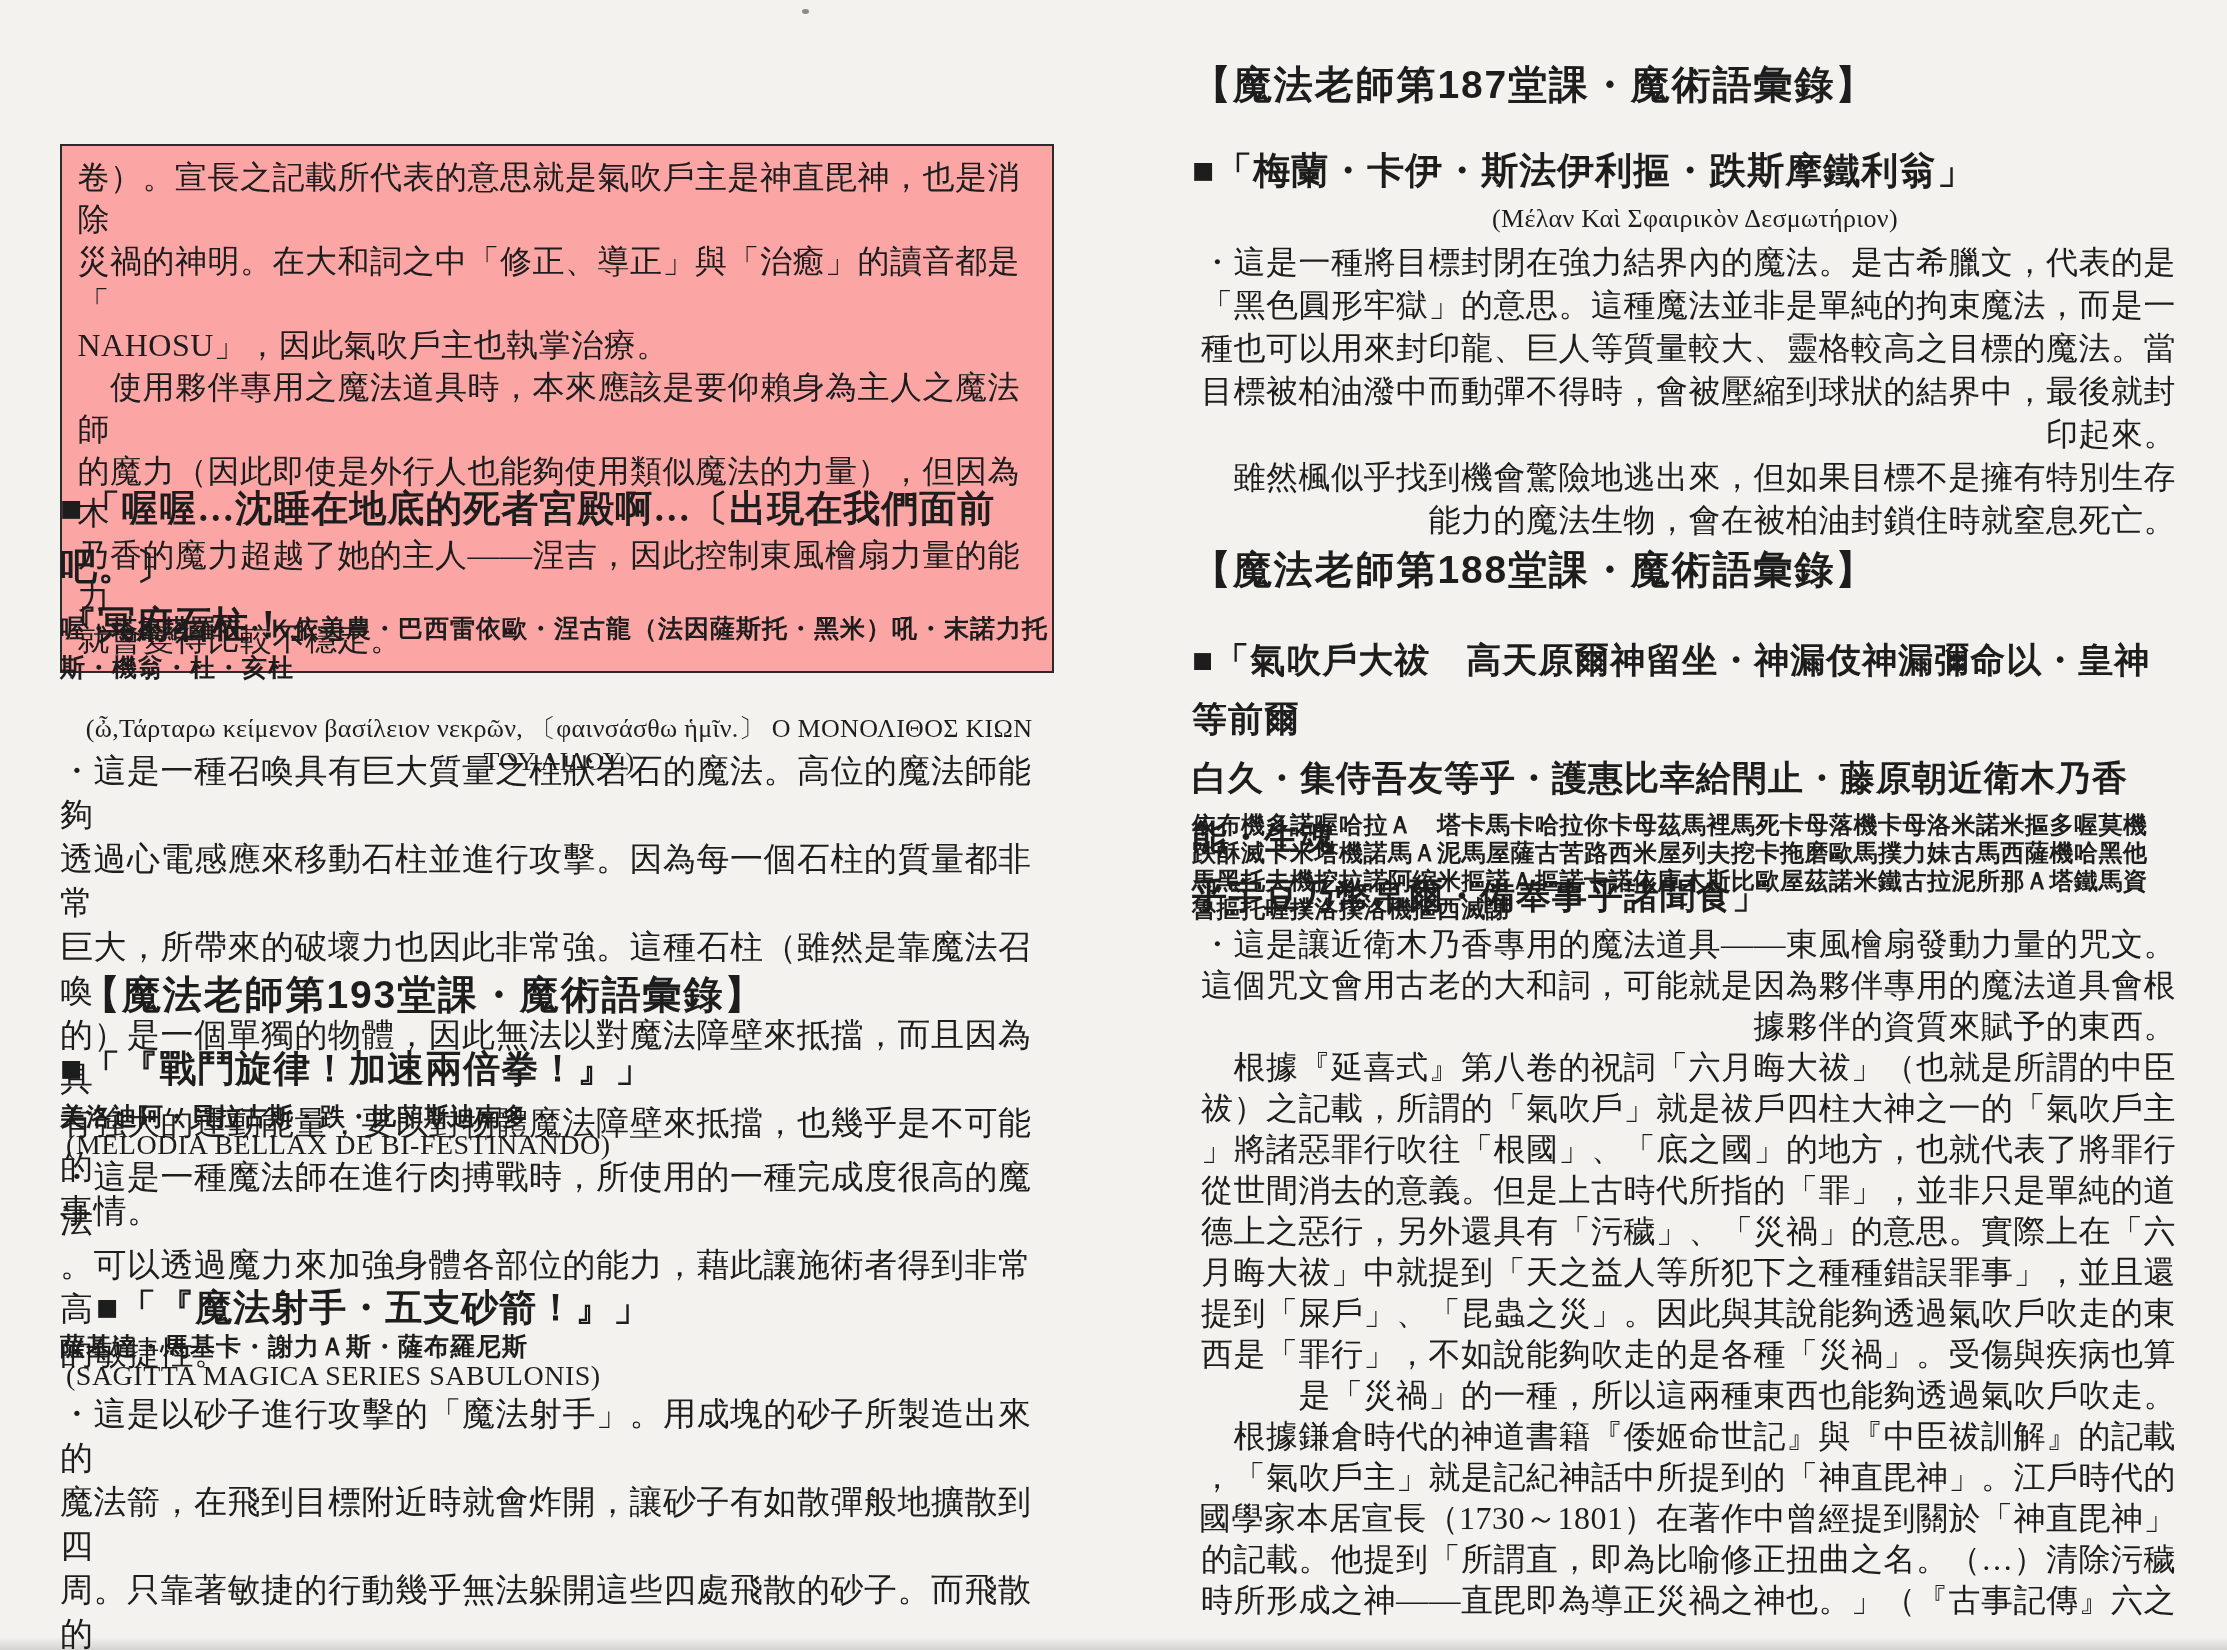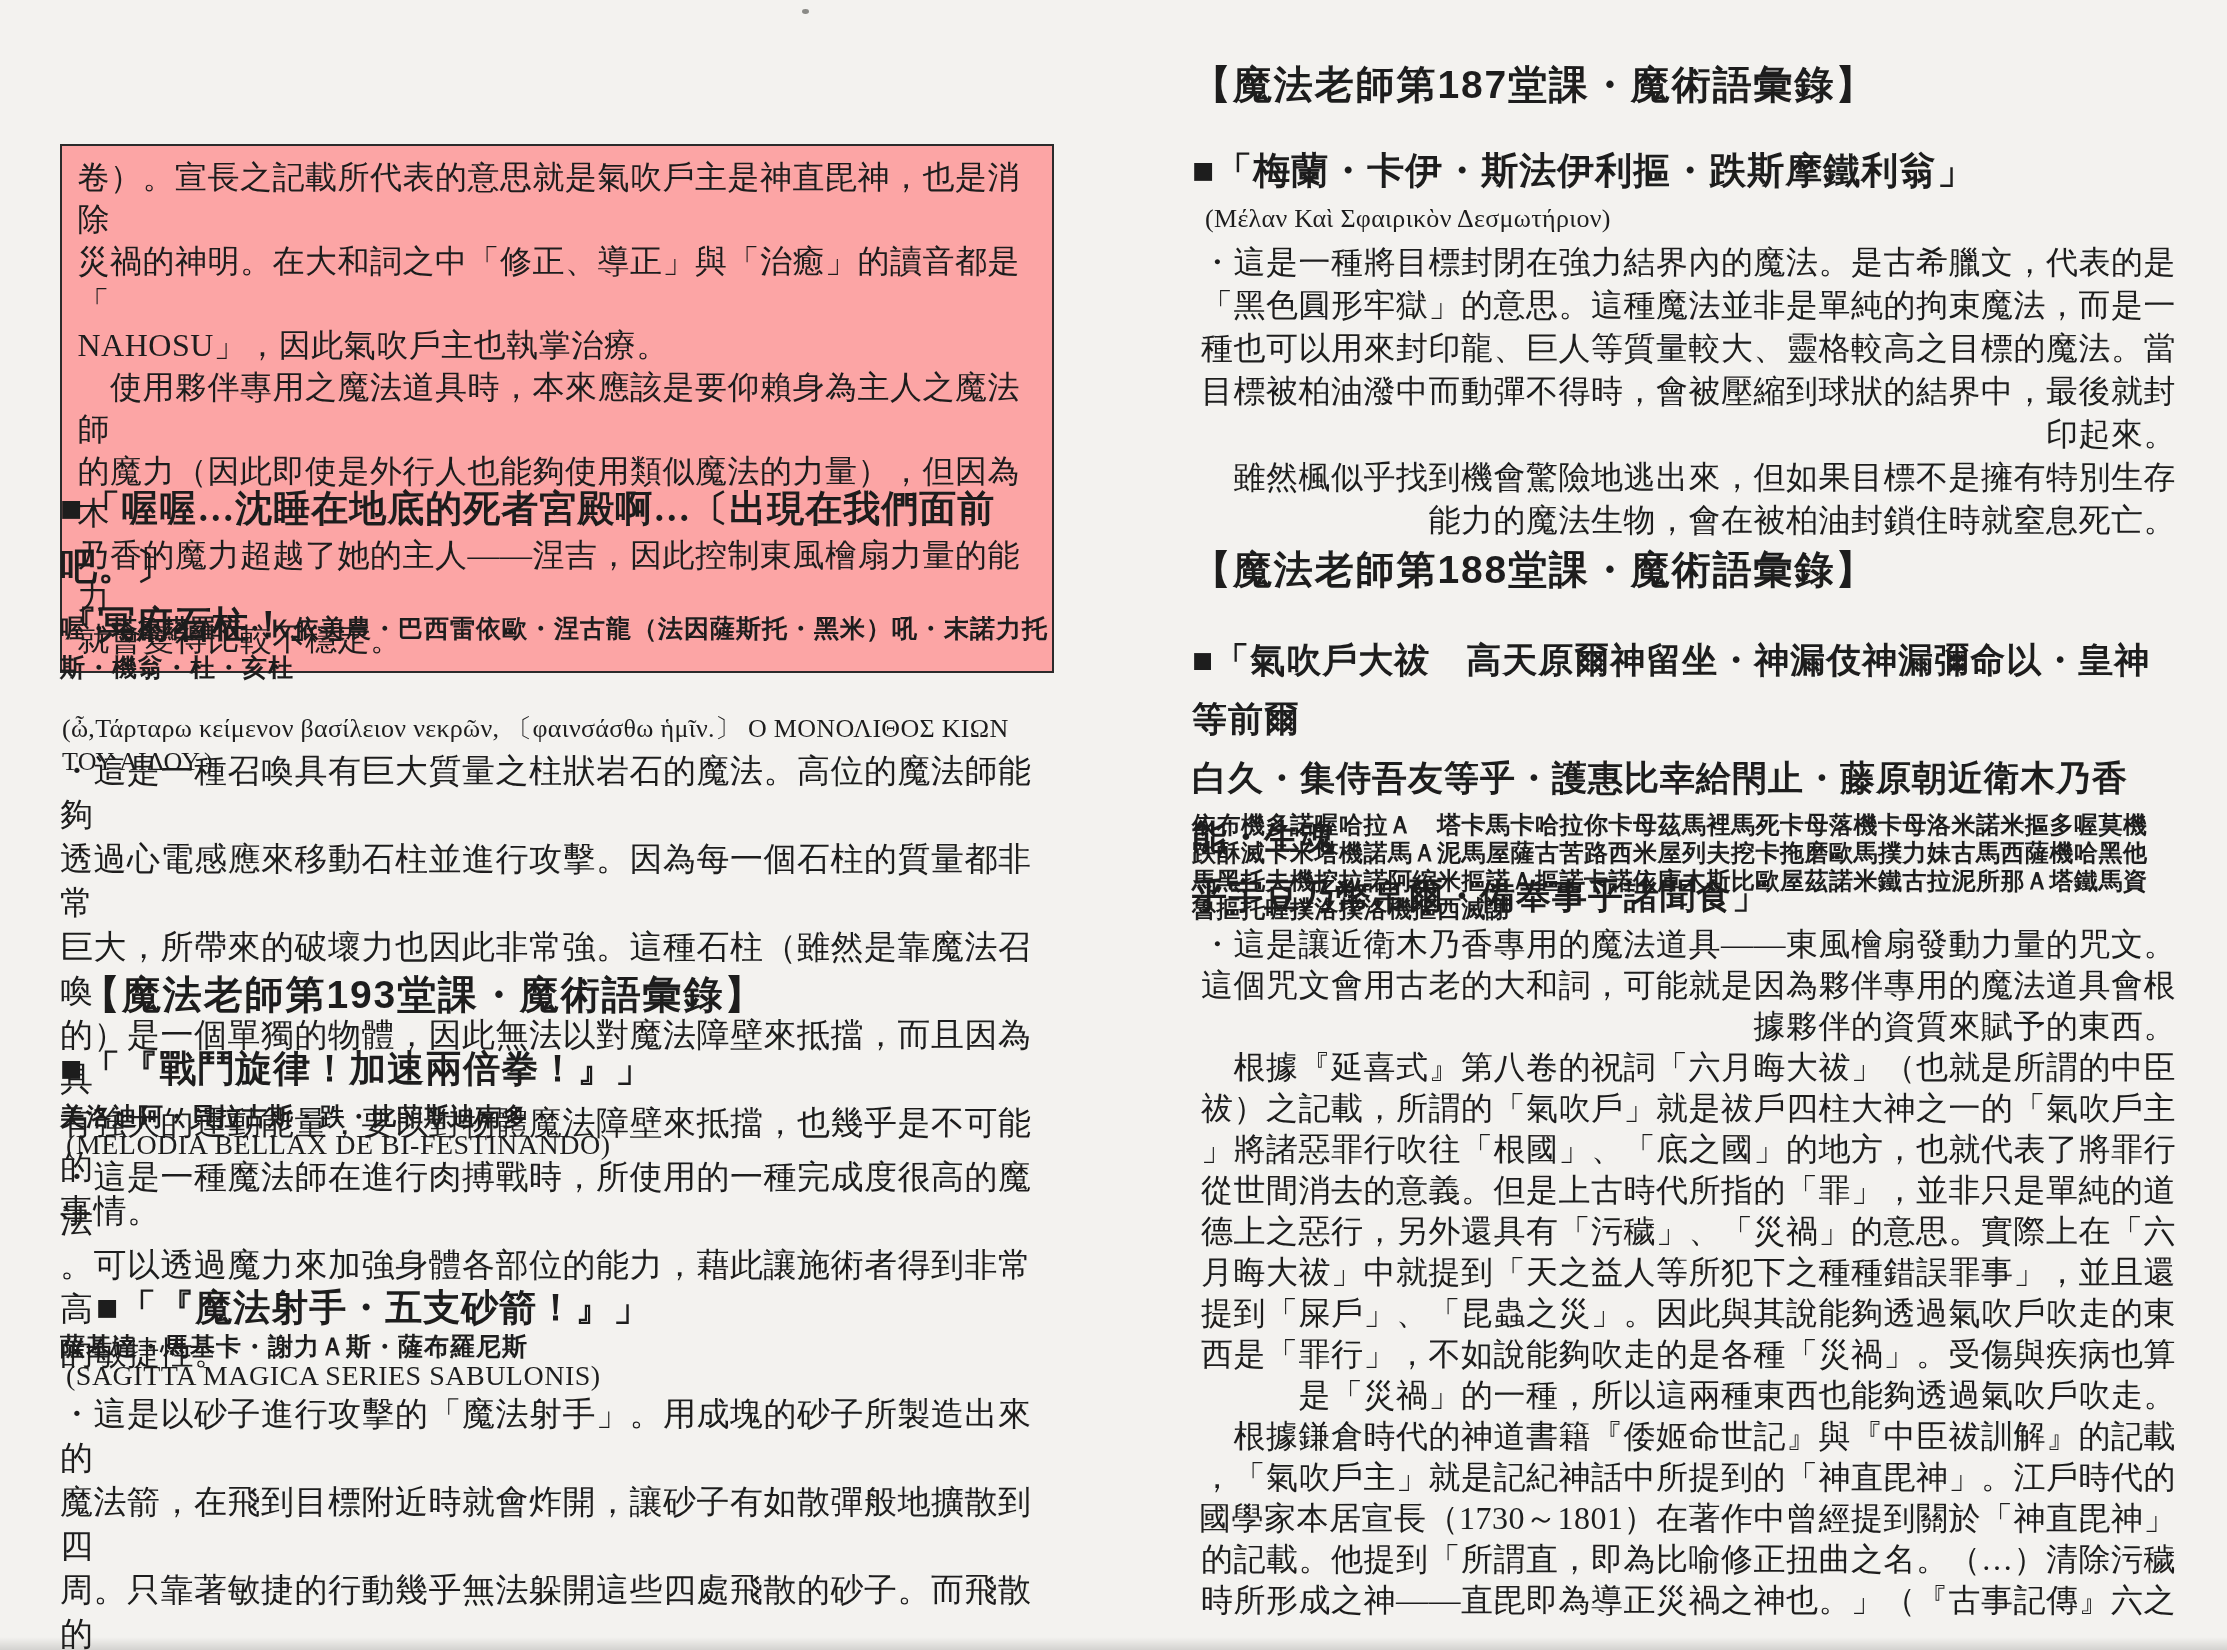--- a/index.html
+++ b/index.html
@@ -17,21 +17,21 @@
   .boxed{
     border:2.9px solid #2b2b2b;
     padding:9.7px 15.5px 11.6px 15.5px;
     font-size:32px;line-height:42px;letter-spacing:0.5px;
     background:#fca5a5;
   }
   .entry-title{font-weight:700;font-size:37px;line-height:58px;letter-spacing:1px;}
   .entry-title-r{font-weight:700;font-size:35px;line-height:59px;letter-spacing:1px;}
   .reading{font-weight:700;font-size:25px;line-height:39px;letter-spacing:1px;}
   .reading-sm{font-weight:700;font-size:24px;line-height:28px;letter-spacing:0.5px;}
-  .greek{font-size:26px;line-height:33px;letter-spacing:0.3px;}
+  .greek{font-size:26px;line-height:33px;letter-spacing:0.3px;text-align:center;}
   .latin{font-size:28px;line-height:33px;letter-spacing:0.5px;}
   .lesson-header{
     font-family:"Liberation Sans","DejaVu Sans",sans-serif;
     font-weight:600;font-size:39px;line-height:49px;letter-spacing:1.9px;
   }
   .speck{position:absolute;background:#8a8a86;border-radius:50%;}
   .bottom-shade{
     position:absolute;left:0;right:0;bottom:0;height:13.6px;
     background:linear-gradient(to bottom,rgba(0,0,0,0),rgba(0,0,0,0.14));
   }

